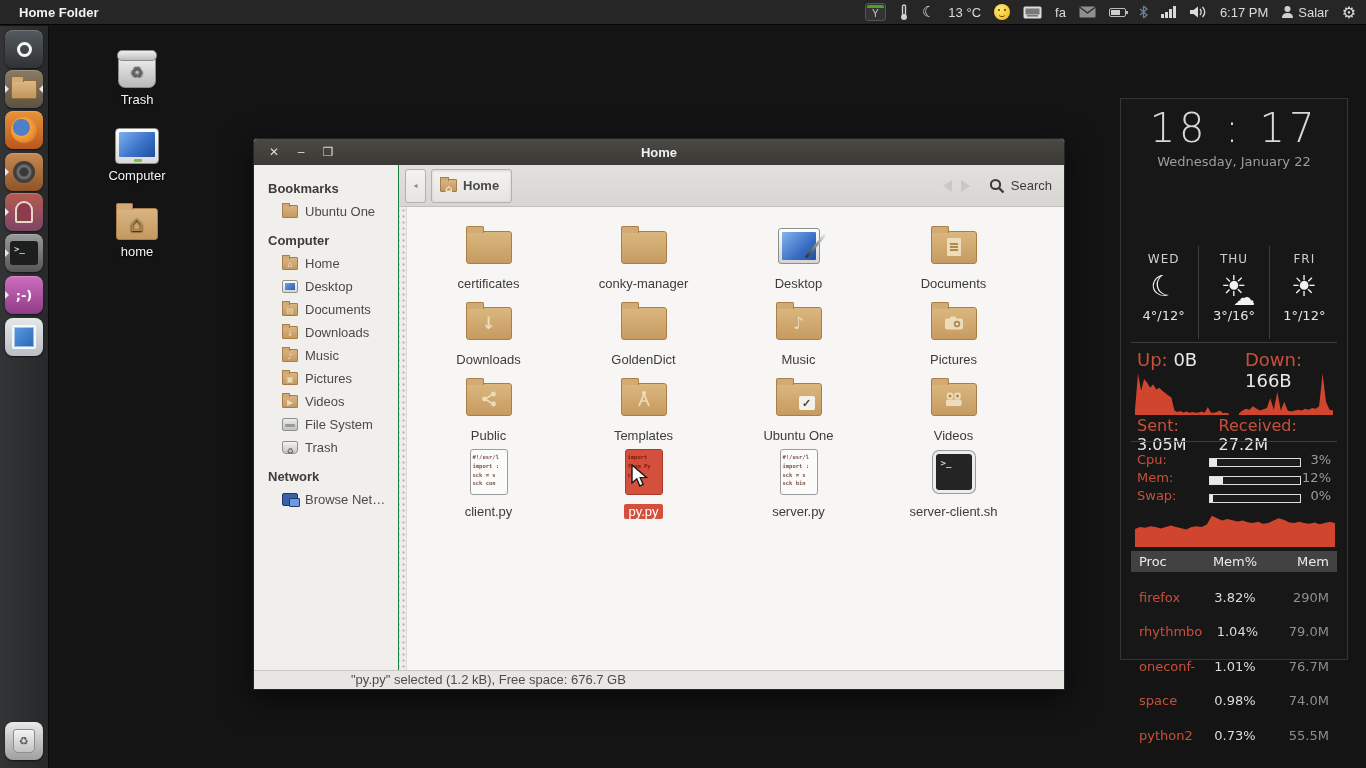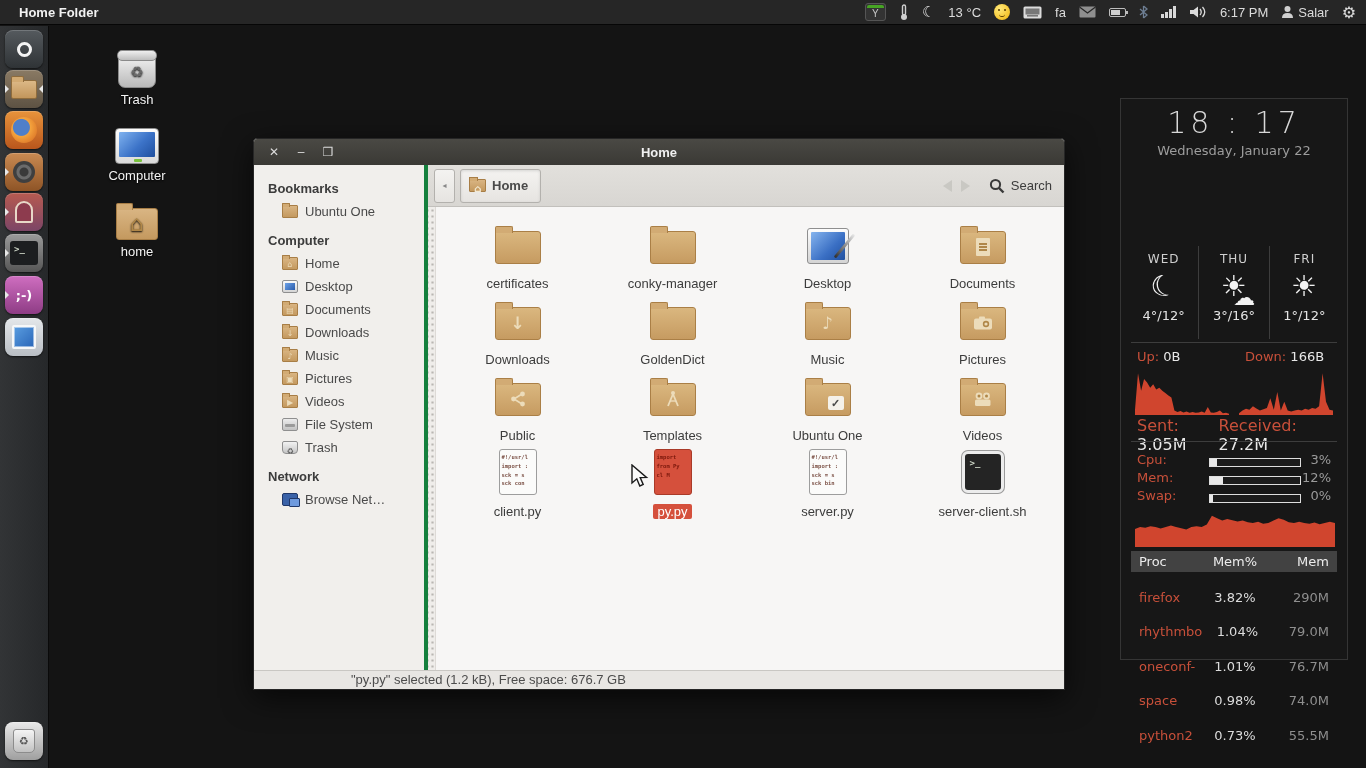--- a/index.html
+++ b/index.html
@@ -66,21 +66,21 @@
   .desk-label{margin-top:4px}
 
   
   #file-window{position:absolute;left:253px;top:138px;width:812px;height:552px;background:#f7f6f5;border:1px solid #262626;border-radius:4px 4px 0 0;box-shadow:0 8px 30px rgba(0,0,0,.65);z-index:30;display:flex;flex-direction:column}
   .titlebar{height:26px;background:linear-gradient(#4a4944,#3a3935);border-radius:3px 3px 0 0;display:flex;align-items:center;position:relative;flex:0 0 auto}
   .win-btns{display:flex;gap:13px;margin-left:13px}
   .win-btn{color:#dcdcdc;font-size:12px;line-height:12px;width:14px;text-align:center;cursor:default}
   .win-title{position:absolute;left:0;right:0;text-align:center;color:#f0f0f0;font-weight:bold;font-size:13px}
   .win-body{flex:1;display:flex;min-height:0}
   
-  .sidebar{width:174px;background:#f1efec;border-right:4px solid #15803d;padding-top:12px;font-size:13px;color:#4a4a4a;overflow:hidden}
+  .sidebar{width:145px;background:#f1efec;border-right:1px solid #15803d;padding-top:12px;font-size:13px;color:#4a4a4a;overflow:hidden}
   .sb-header{font-weight:bold;color:#3c3c3c;padding:4px 0 4px 14px}
   .sb-item{display:flex;align-items:center;gap:7px;padding:4px 0 4px 28px;cursor:default}
   .sb-ico{width:16px;height:13px;position:relative;flex:0 0 auto}
   .sb-folder{background:linear-gradient(#d9b583,#c4995f);border:1px solid #a87e46;border-radius:1px}
   .sb-folder::before{content:'';position:absolute;top:-3px;left:-1px;width:6px;height:3px;background:#d2ab74;border:1px solid #a87e46;border-bottom:none;border-radius:1px 1px 0 0}
   .sb-folder b{position:absolute;inset:0;text-align:center;font-size:8px;line-height:13px;color:#ecdcba;font-weight:normal;font-family:"DejaVu Sans",sans-serif}
   .sb-desktop{background:linear-gradient(#fafafa,#d5d5d5);border:1px solid #8f8f8f;border-radius:2px}
   .sb-desktop::after{content:'';position:absolute;inset:2px;background:linear-gradient(135deg,#6da2e8,#2a5cab)}
   .sb-drive{background:linear-gradient(#ececec,#c2c2c2);border:1px solid #8f8f8f;border-radius:2px}
   .sb-drive::after{content:'';position:absolute;left:2px;right:2px;bottom:3px;height:3px;background:#9a9a9a;border-radius:1px}
@@ -119,36 +119,36 @@
   .ficon-desktop i{display:block;height:100%;background:linear-gradient(135deg,#85b4ee 0%,#3a6fc4 60%,#20509f 100%);border-radius:1px}
   .ficon-desktop::after{content:'';position:absolute;right:2px;top:2px;width:3px;height:30px;background:linear-gradient(#e8e8e8,#2d2d2d);transform:rotate(40deg);border-radius:2px}
   .pyfile{width:38px;height:46px;background:#fbfbfa;border:1px solid #9d9d9d;border-radius:3px;padding:3px 2px;font:bold 5.5px "DejaVu Sans Mono",monospace;line-height:1.6;color:#7c5146;white-space:pre-line;overflow:hidden}
   .pyfile.sel{background:#d5503c;border-color:#a93a28;color:#7c180c}
   .sel-label{background:#d5503c;color:#fff}
   .shfile{width:42px;height:42px;background:#242424;border:3px solid #ececec;border-radius:6px;box-shadow:0 0 0 1px #9a9a9a;color:#cfd8c8;font:bold 9px "DejaVu Sans Mono",monospace;padding:4px 0 0 5px}
   .statusbar{height:19px;background:#e8e6e3;border-top:1px solid #c9c7c3;font-size:13px;color:#4c4c4c;line-height:18px;padding-left:97px;flex:0 0 auto}
 
   
   #conky{position:absolute;left:1120px;top:98px;width:228px;height:562px;background:rgba(24,24,24,.93);border:1px solid rgba(90,90,90,.45);color:#e2e2e2;font-family:"DejaVu Sans",sans-serif;z-index:20}
-  .ck-time{text-align:center;font-size:30px;letter-spacing:4px;color:#d8d8d8;margin-top:6px;font-weight:300}
+  .ck-time{text-align:center;font-size:40px;letter-spacing:4px;color:#d8d8d8;margin-top:6px;font-weight:300}
   .ck-date{text-align:center;font-size:13px;color:#9d9d9d;margin-top:3px}
   .ck-weather{position:absolute;left:8px;right:8px;top:62px;height:84px;background:#d54a2e;box-shadow:inset 0 0 0 1px rgba(255,120,90,.35)}
   .ck-temp{position:absolute;left:10px;top:-4px;font-size:47px;font-weight:300;color:#fff}
   .ck-cond{position:absolute;left:12px;bottom:6px;font-size:17px;color:#fff}
   .ck-stats{position:absolute;right:8px;top:8px;text-align:right;font-size:12px;color:#fde8e2;line-height:20px}
   .ck-stats .ic{display:inline-block;width:16px;text-align:center;margin-left:5px;color:#fbd9cf}
   .ck-forecast{position:absolute;left:8px;right:8px;top:147px;height:93px;display:flex}
   .fc-col{flex:1;text-align:center;position:relative}
   .fc-col + .fc-col{border-left:1px solid #3d3d3d}
   .fc-day{font-size:12px;color:#cfcfcf;letter-spacing:1px;margin-top:6px}
   .fc-ico{font-size:29px;color:#f2f2f2;line-height:40px;height:42px}
   .fc-temp{font-size:13px;color:#e4e4e4}
   .ck-hr{position:absolute;left:10px;right:10px;border:none;border-top:1px solid #3d3d3d}
   .hr1{top:243px}.hr2{top:342px}
-  .ck-updown{position:absolute;left:16px;right:16px;top:250px;font-size:13px;display:flex}
+  .ck-updown{position:absolute;left:16px;right:16px;top:250px;font-size:18px;display:flex}
   .ck-updown .half{flex:1}
   .rlab{color:#c8503a}.wval{color:#e8e8e8}
   .ck-graphs{position:absolute;left:14px;right:14px;top:272px;display:flex;justify-content:space-between}
   .ck-sentrow{position:absolute;left:16px;right:16px;top:317px;font-size:16px;display:flex;justify-content:space-between}
   .sysrows{position:absolute;left:16px;right:16px;top:350px;font-size:13px}
   .sysrow{display:flex;align-items:flex-end;height:18px}
   .sysrow .lab{width:72px;color:#c8503a}
   .sysbar{width:92px;height:9px;border:1px solid #dedede;background:#1c1c1c;margin-right:auto}
   .sysbar i{display:block;height:100%;background:#e8e8e8}
   .sysrow .pct{color:#9a9a9a;margin-left:auto}

